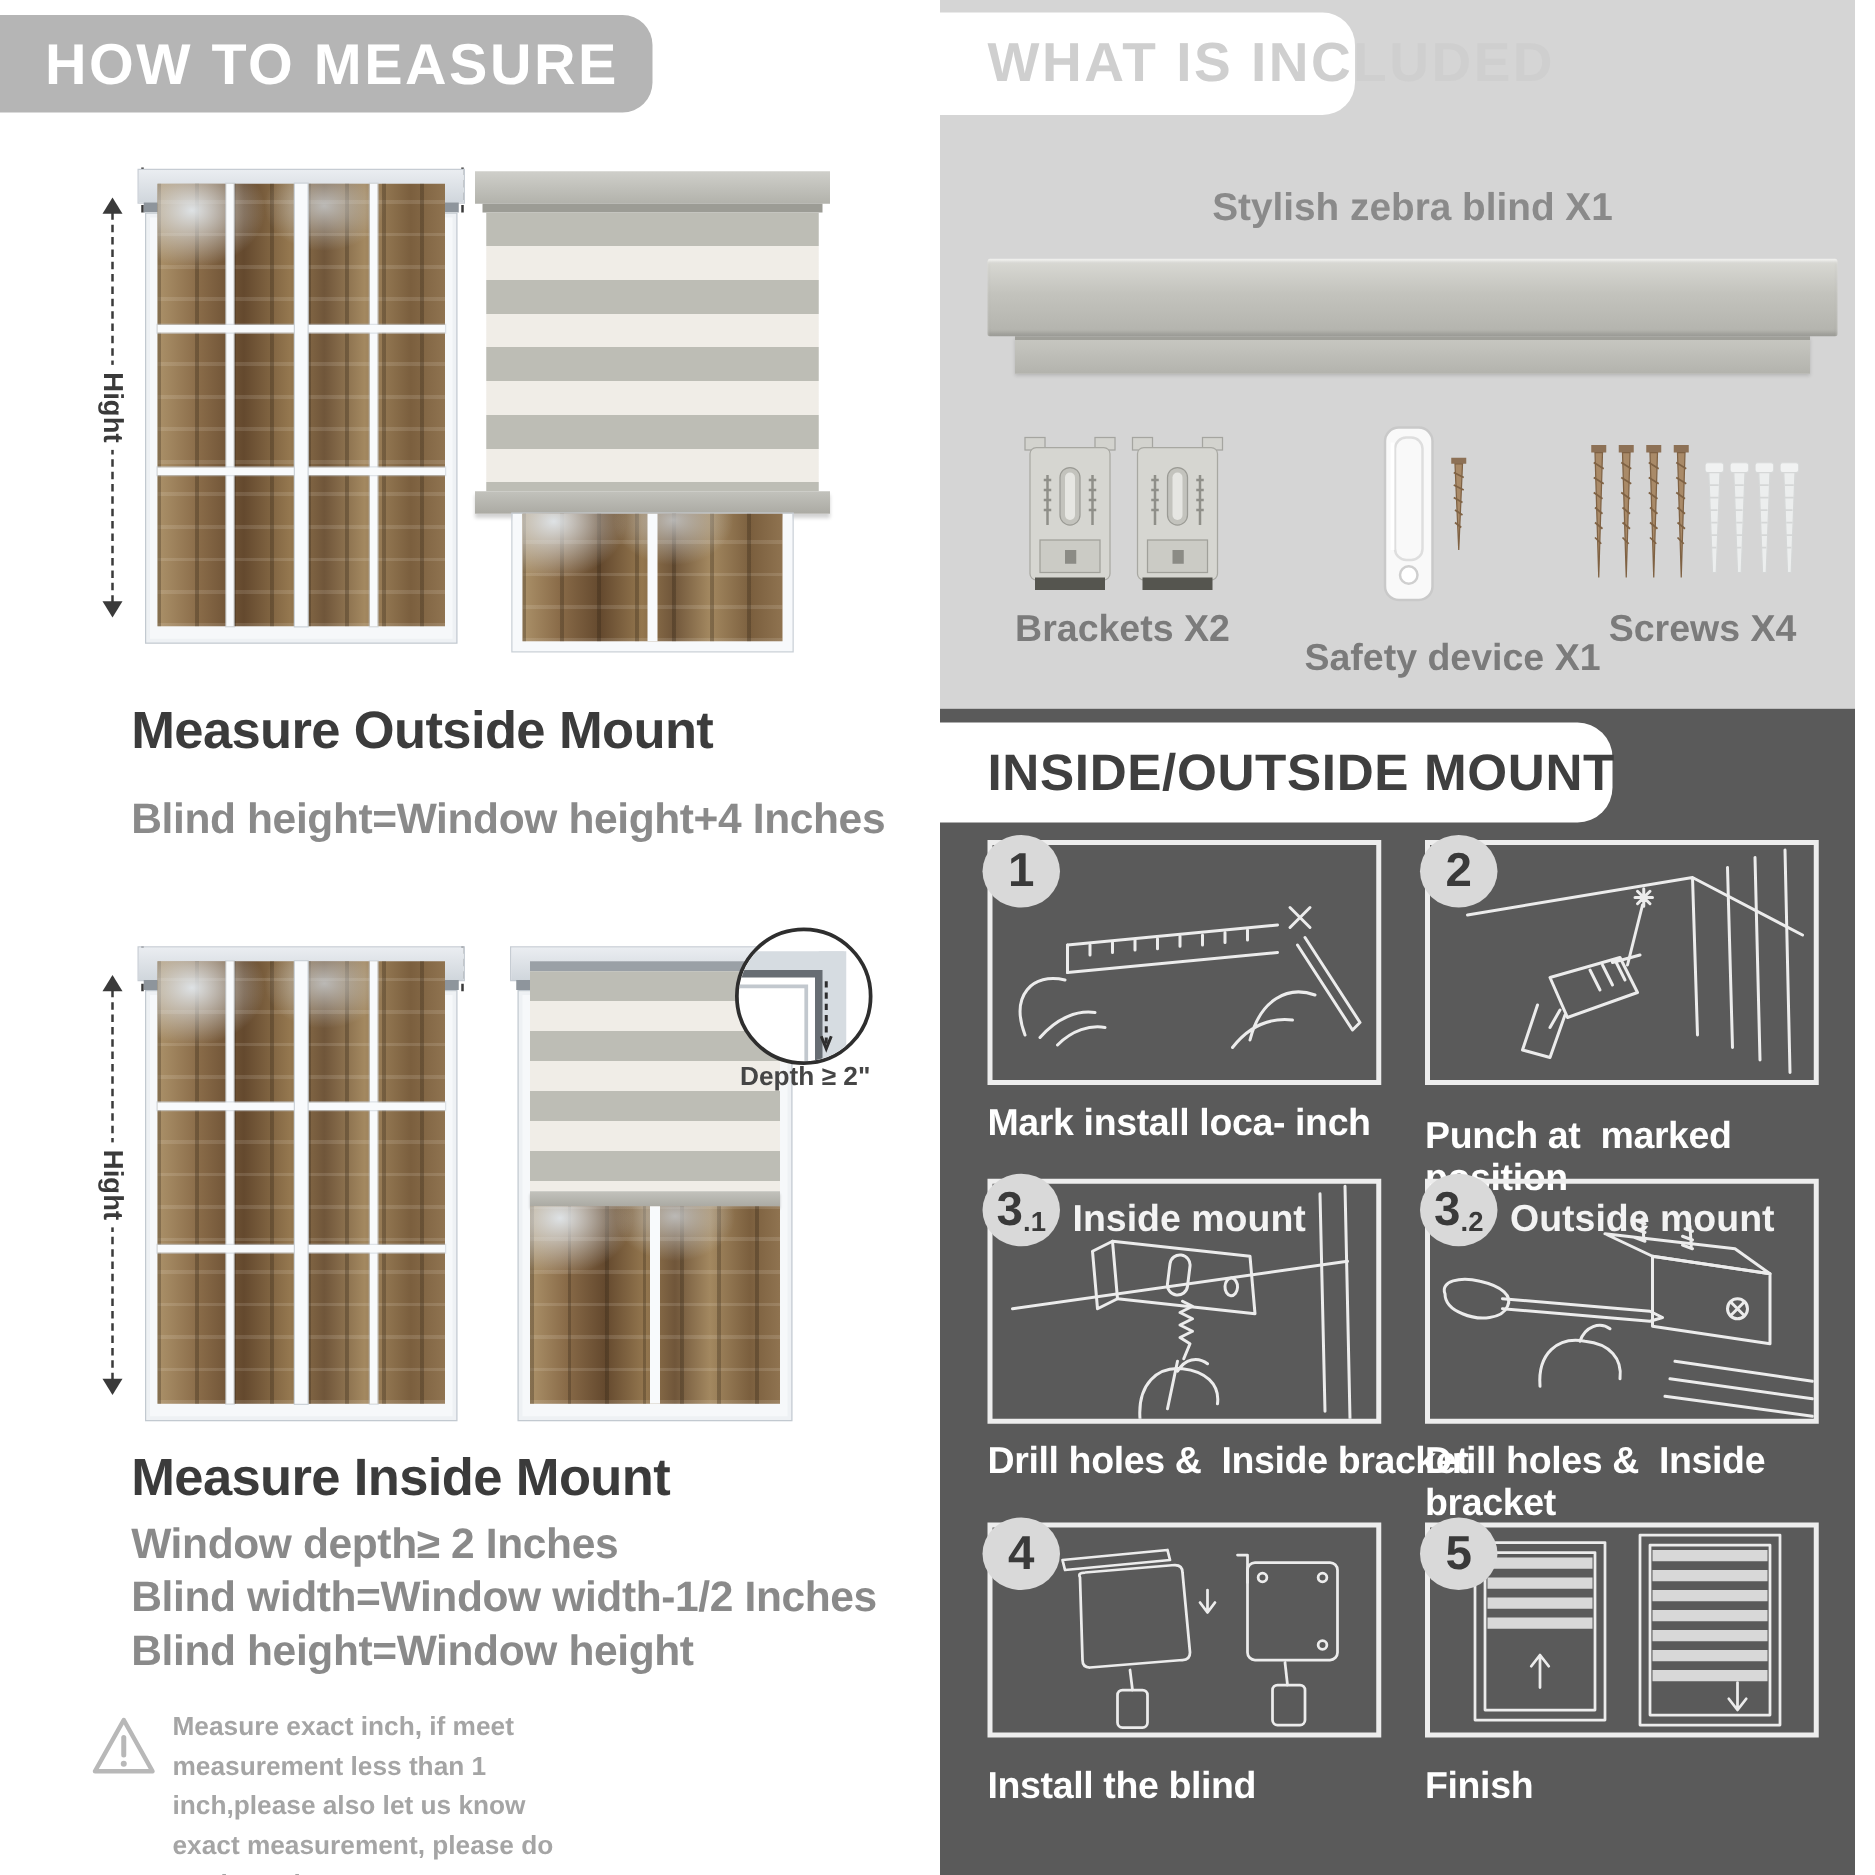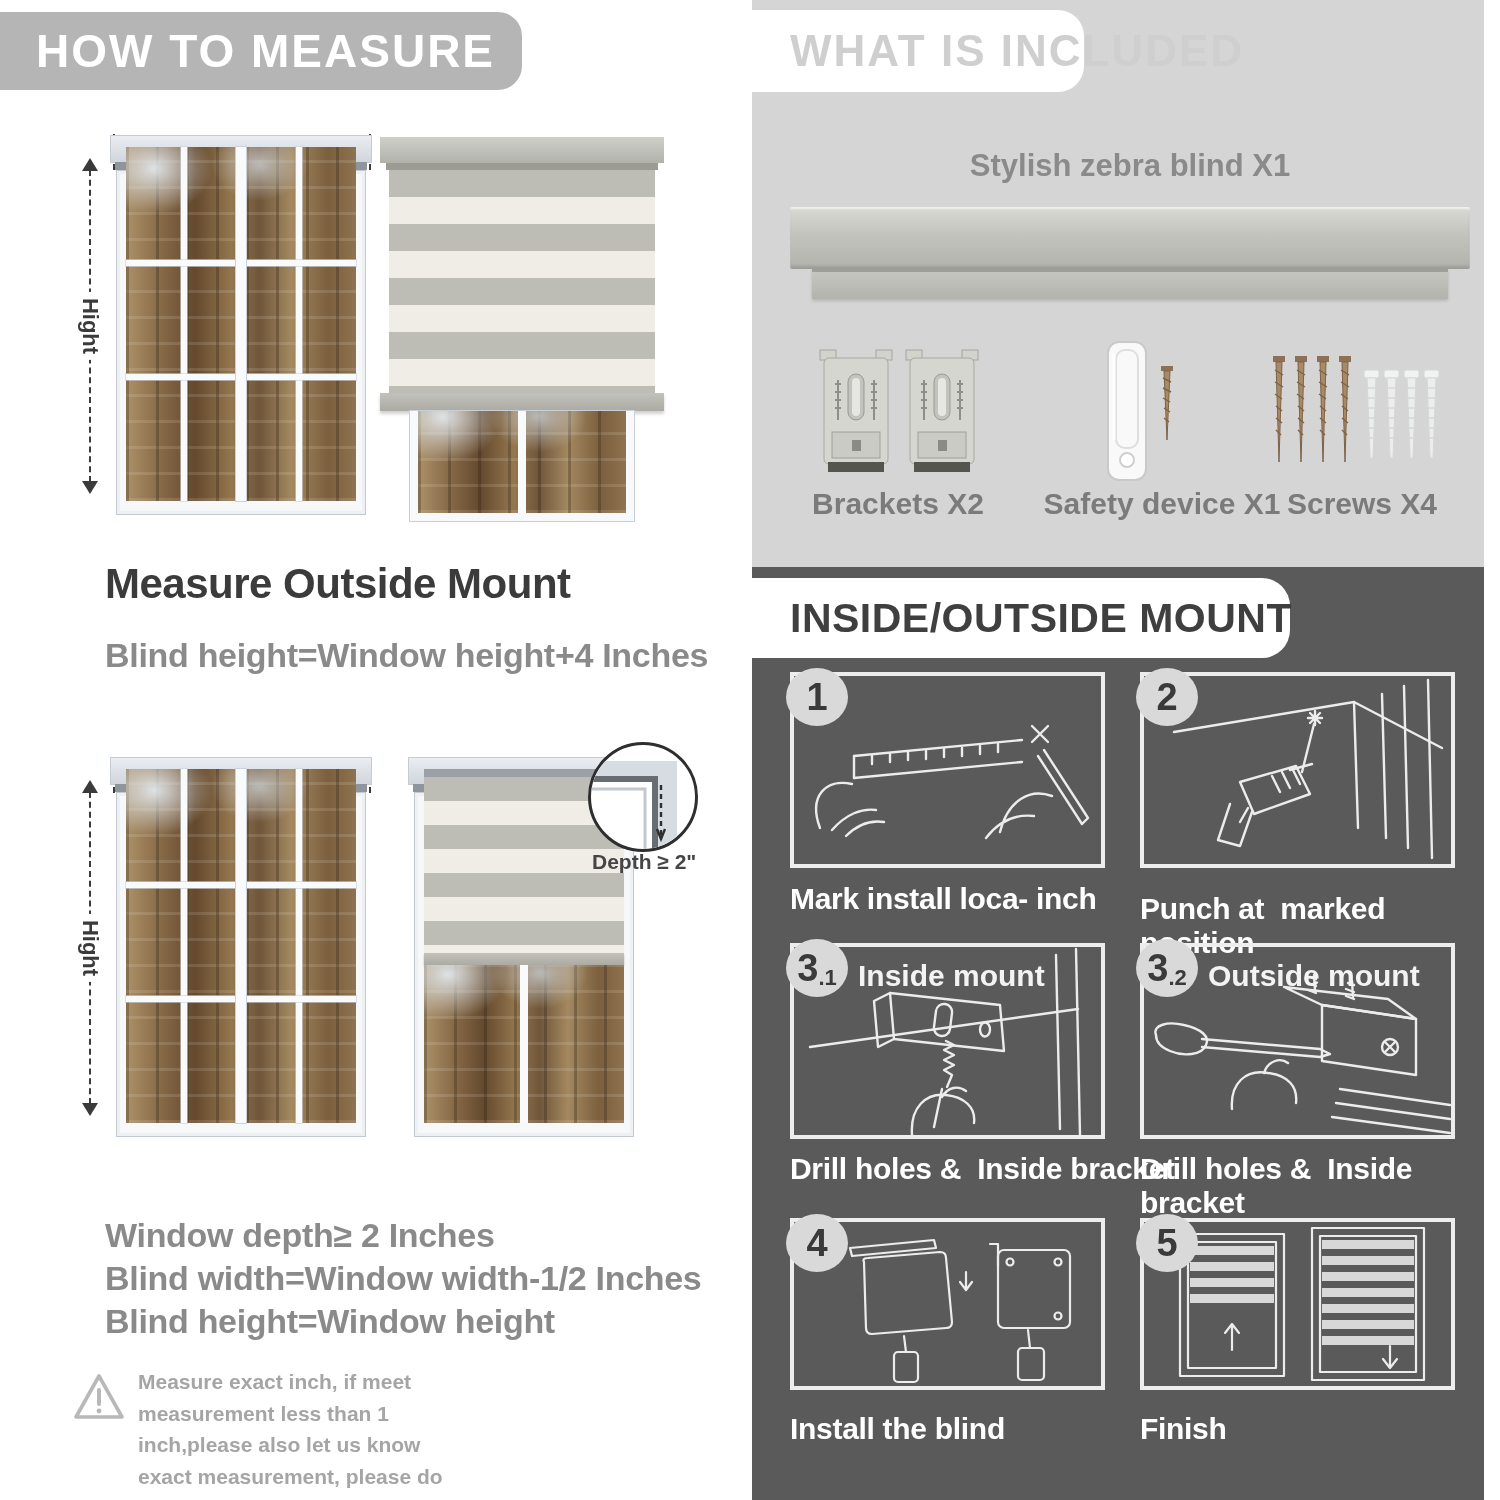--- a/index.html
+++ b/index.html
@@ -192,20 +192,21 @@
       <rect x="0" y="16" width="84" height="18" fill="#d6dce1"></rect>
       <rect x="64" y="16" width="22" height="88" fill="#d6dce1"></rect>
       <path d="M0,34 L64,34 L64,104" stroke="#676d73" stroke-width="6" fill="none"></path>
       <path d="M0,44 L54,44 L54,104" stroke="#c2c8ce" stroke-width="3" fill="none"></path>
       <path d="M70,40 L70,92" stroke="#2e2e2e" stroke-width="2.4" stroke-dasharray="5 4" fill="none"></path>
       <path d="M66,84 L70,94 L74,84" stroke="#2e2e2e" stroke-width="2.4" fill="none"></path>
     </svg>
   </div>
   <div class="abs depth-label" style="left:592px;top:850px;">Depth ≥ 2"</div>
 
+  <div class="abs h-title" style="left:105px;top:1158px;">Measure Inside Mount</div>
   <div class="abs g-line" style="left:105px;top:1216px;">Window depth≥ 2 Inches</div>
   <div class="abs g-line" style="left:105px;top:1259px;">Blind width=Window width-1/2 Inches</div>
   <div class="abs g-line" style="left:105px;top:1302px;">Blind height=Window height</div>
 
   <svg class="abs" style="left:72px;top:1372px;" width="54" height="50" viewBox="0 0 54 50">
     <path d="M27 4 L50 45 L4 45 Z" fill="none" stroke="#b8b8b8" stroke-width="3.6" stroke-linejoin="round"></path>
     <path d="M27 18 L27 32" stroke="#b8b8b8" stroke-width="4" stroke-linecap="round"></path>
     <circle cx="27" cy="39" r="2.4" fill="#b8b8b8"></circle>
   </svg>
   <div class="abs warn-text" style="left:138px;top:1366px;">Measure exact inch, if meet measurement less than 1 inch,please also let us know exact measurement, please do not leave it</div>
@@ -294,21 +295,21 @@
         <polygon points="3,8 12,8 9,88 6,88" fill="#ecEEee" stroke="#d5d7d7"></polygon>
         <path d="M4 18 h7 M4 28 h7 M4 38 h6 M5 48 h5 M5 58 h5 M5 68 h4" stroke="#d5d7d7" stroke-width="1.4"></path>
       </svg>
       <svg class="abs" style="left:672px;top:370px;" width="15" height="92" viewBox="0 0 15 92">
         <rect x="0" y="0" width="15" height="8" rx="2" fill="#f1f2f2" stroke="#d5d7d7"></rect>
         <polygon points="3,8 12,8 9,88 6,88" fill="#ecEEee" stroke="#d5d7d7"></polygon>
         <path d="M4 18 h7 M4 28 h7 M4 38 h6 M5 48 h5 M5 58 h5 M5 68 h4" stroke="#d5d7d7" stroke-width="1.4"></path>
       </svg>
 
       <div class="item-label" style="left:46px;width:200px;">Brackets X2</div>
-      <div class="item-label" style="left:280px;width:260px;">Safety device X1</div>
+      <div class="item-label" style="left:280px;width:260px;margin-top:23px;">Safety device X1</div>
       <div class="item-label" style="left:520px;width:180px;">Screws X4</div>
     </div>
 
     <div class="mnt-section">
       <div class="mnt-band">
         <span>INSIDE/OUTSIDE MOUNT</span>
       </div>
 
       <div class="panel" style="left:38px;top:105px;height:196px;">
         <div class="badge">

